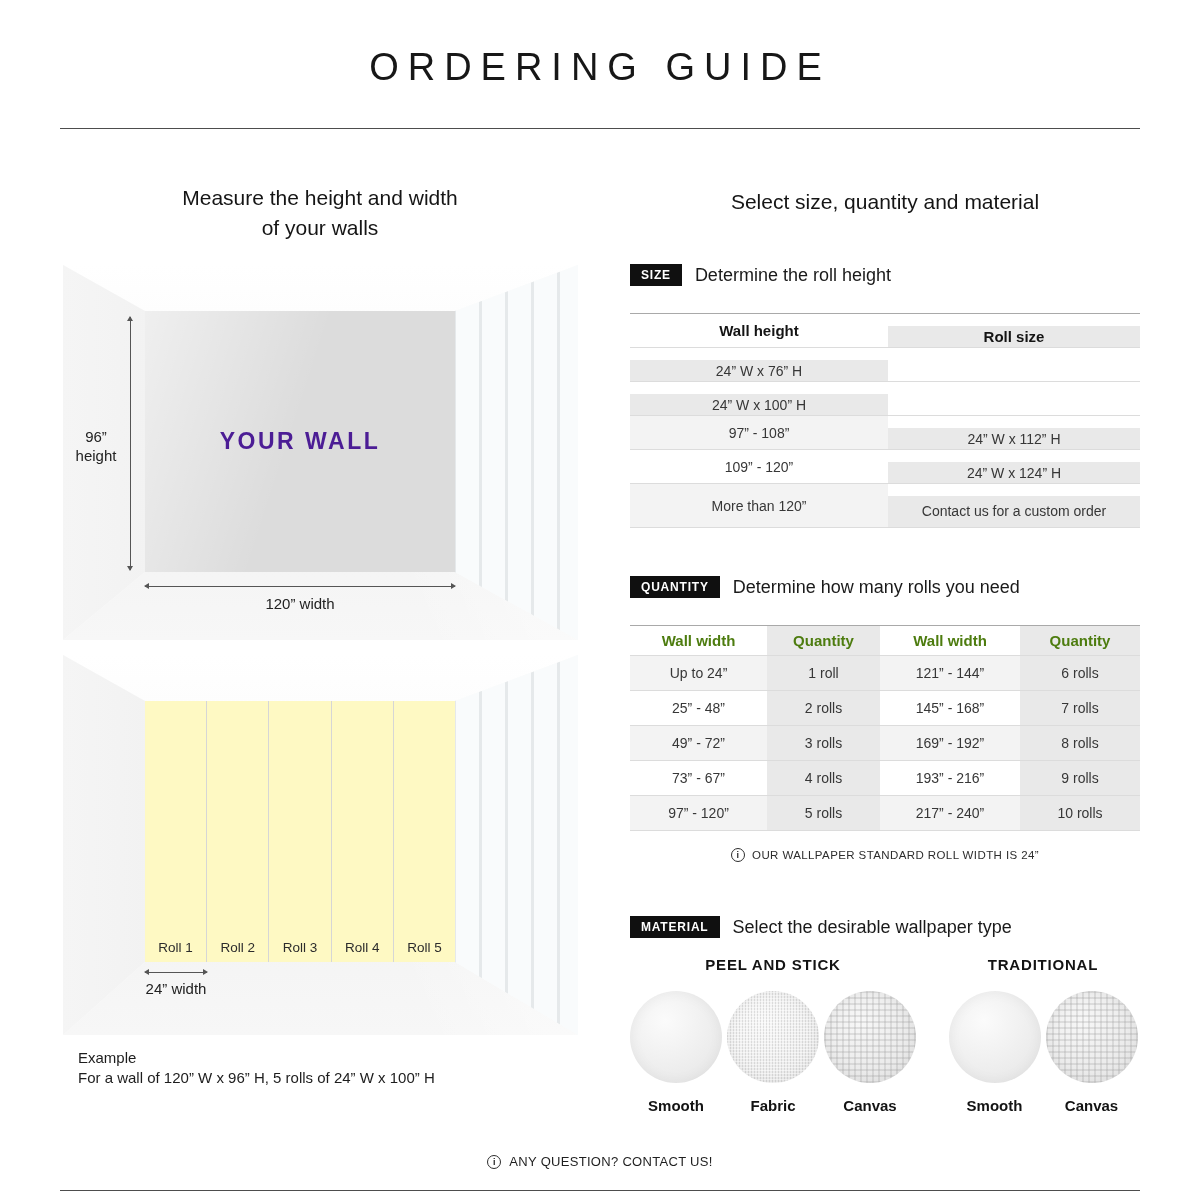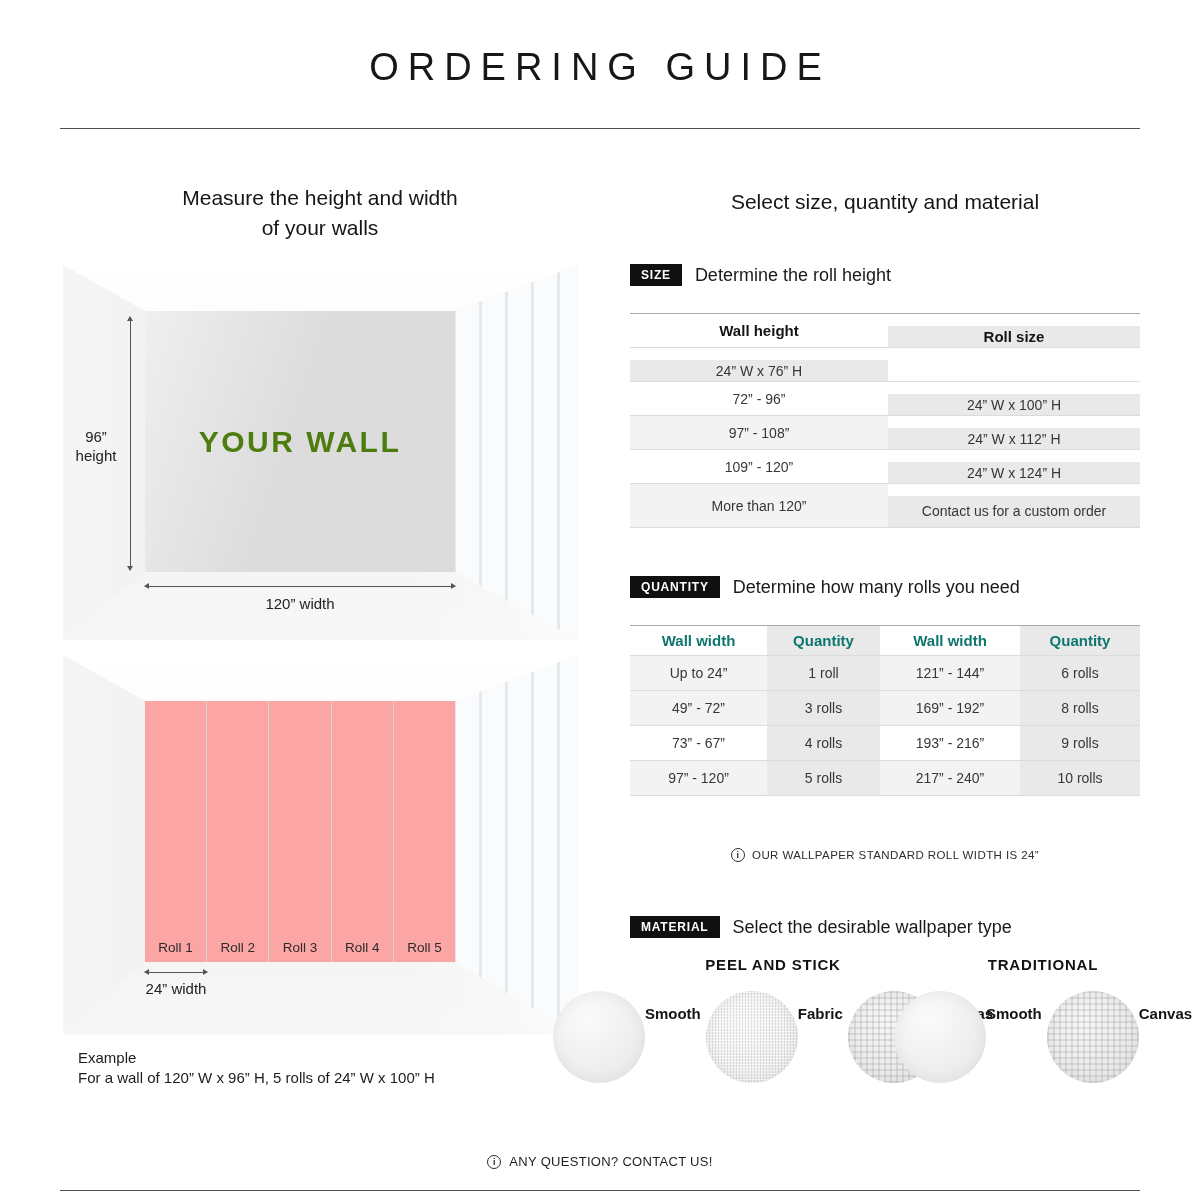--- a/index.html
+++ b/index.html
@@ -31,24 +31,24 @@
                linear-gradient(180deg,#ebebeb,#f7f7f7); }
   .windows { position:absolute; inset:0; clip-path:polygon(392px 46px, 100% 0, 100% 100%, 392px 307px);
     background:
       linear-gradient(90deg, rgba(208,214,216,.45), rgba(255,255,255,.25) 70%),
       repeating-linear-gradient(90deg, #dde2e4 0 3px, #f7fafb 3px 26px); }
   .backwall { position:absolute; left:82px; top:46px; width:310px; height:261px; }
   .room1 .backwall { background:#dcdcdc; display:flex; align-items:center; justify-content:center; }
   .room2 .backwall { background:#efefef; }
   .sheen { position:absolute; inset:0;
     background:linear-gradient(108deg, rgba(255,255,255,.55), rgba(255,255,255,0) 48%); }
-  .your-wall { position:relative; color:#4d7c0f; font-weight:700; font-size:30px; letter-spacing:2.5px; }
+  .your-wall { position:relative; color:#4c1d95; font-weight:700; font-size:23px; letter-spacing:2.5px; }
 
   .panels { position:absolute; inset:0; display:flex; }
-  .panel { flex:1; background:#fca5a5; border-right:1px solid #d6d6d6; position:relative;
+  .panel { flex:1; background:#fef9c3; border-right:1px solid #d6d6d6; position:relative;
     display:flex; align-items:flex-end; justify-content:center; padding-bottom:7px; }
   .panel:last-child { border-right:none; }
   .panel-label { font-size:13.5px; color:#2c2c2c; }
 
   .dim-v { position:absolute; width:1px; background:#555; }
   .dim-v::before, .dim-v::after { content:""; position:absolute; left:-3px;
     border-left:3px solid transparent; border-right:3px solid transparent; }
   .dim-v::before { top:-1px; border-bottom:5px solid #555; }
   .dim-v::after { bottom:-1px; border-top:5px solid #555; }
   .dim-h { position:absolute; height:1px; background:#555; }
@@ -91,41 +91,41 @@
   .st-row.alt > .st-plain { background:#f3f3f3; }
   .st-note { font-size:12.5px; line-height:15px; }
 
   
   .qty-table { position:absolute; left:630px; top:625px; width:510px; border-top:1px solid #a9a9a9; }
   .qt-row { display:grid; grid-template-columns:137px 113px 140px 120px;
     border-bottom:1px solid #dcdcdc; min-height:35px; }
   .qt-row.qt-head { min-height:30px; }
   .qt-row > div { display:flex; align-items:center; justify-content:center; text-align:center;
     font-size:14px; color:#373737; padding:2px 4px; }
-  .qt-head > div { font-weight:700; font-size:15px; color:#0f766e; }
+  .qt-head > div { font-weight:700; font-size:15px; color:#4d7c0f; }
   .qt-gray { background:#e9e9e9; }
   .qt-row.alt > .qt-plain { background:#f3f3f3; }
 
   .roll-note { position:absolute; left:630px; top:848px; width:510px;
     display:flex; align-items:center; justify-content:center; gap:7px;
     font-size:11.5px; letter-spacing:.4px; font-weight:500; color:#2d2d2d; }
 
   .info-icon { display:inline-flex; width:14px; height:14px; border:1px solid #2d2d2d;
     border-radius:50%; align-items:center; justify-content:center;
     font-size:9px; font-weight:700; flex:0 0 auto; }
   .info-icon::before { content:"i"; }
 
   
   .materials { position:absolute; left:630px; top:956px; width:510px;
     display:flex; justify-content:space-between; }
   .mat-a { width:286px; } .mat-b { width:194px; }
   .mat-group-title { text-align:center; font-size:15px; font-weight:700;
     letter-spacing:.8px; color:#131313; margin-bottom:18px; }
   .swatch-row { display:flex; gap:5px; justify-content:center; }
-  .swatch { display:flex; flex-direction:row; }
+  .swatch { display:flex; flex-direction:column; align-items:center; }
   .circle { width:92px; height:92px; border-radius:50%;
     box-shadow: inset 0 0 14px rgba(0,0,0,.05); }
   .tex-smooth { background: radial-gradient(circle at 38% 32%, #fbfbfb, #e9e9e9 78%); }
   .tex-fabric { background:
       repeating-linear-gradient(0deg, rgba(255,255,255,.55) 0 1px, rgba(255,255,255,0) 1px 3px),
       repeating-linear-gradient(90deg, rgba(168,168,168,.32) 0 1px, rgba(255,255,255,0) 1px 3px),
       radial-gradient(circle at 40% 33%, #f8f8f8, #e9e9e9 78%); }
   .tex-canvas { background:
       repeating-linear-gradient(0deg, rgba(158,158,158,.26) 0 2px, rgba(255,255,255,0) 2px 6px),
       repeating-linear-gradient(90deg, rgba(158,158,158,.26) 0 2px, rgba(255,255,255,0) 2px 6px),
@@ -208,21 +208,20 @@
 
   <div class="size-table">
     <div class="st-row st-head">
       <div class="st-plain">Wall height</div>
       <div class="st-gray">Roll size</div>
     </div>
     <div class="st-row alt">
       <div class="st-gray">24” W x 76” H</div>
     </div>
     <div class="st-row">
-      <div class="st-plain">72” - 96”</div>
       <div class="st-gray">24” W x 100” H</div>
     </div>
     <div class="st-row alt">
       <div class="st-plain">97” - 108”</div>
       <div class="st-gray">24” W x 112” H</div>
     </div>
     <div class="st-row">
       <div class="st-plain">109” - 120”</div>
       <div class="st-gray">24” W x 124” H</div>
     </div>
@@ -243,20 +242,26 @@
       <div class="qt-gray">Quantity</div>
       <div class="qt-plain">Wall width</div>
       <div class="qt-gray">Quantity</div>
     </div>
     <div class="qt-row alt">
       <div class="qt-plain">Up to 24”</div>
       <div class="qt-gray">1 roll</div>
       <div class="qt-plain">121” - 144”</div>
       <div class="qt-gray">6 rolls</div>
     </div>
+    <div class="qt-row">
+      <div class="qt-plain">25” - 48”</div>
+      <div class="qt-gray">2 rolls</div>
+      <div class="qt-plain">145” - 168”</div>
+      <div class="qt-gray">7 rolls</div>
+    </div>
     <div class="qt-row alt">
       <div class="qt-plain">49” - 72”</div>
       <div class="qt-gray">3 rolls</div>
       <div class="qt-plain">169” - 192”</div>
       <div class="qt-gray">8 rolls</div>
     </div>
     <div class="qt-row">
       <div class="qt-plain">73” - 67”</div>
       <div class="qt-gray">4 rolls</div>
       <div class="qt-plain">193” - 216”</div>

